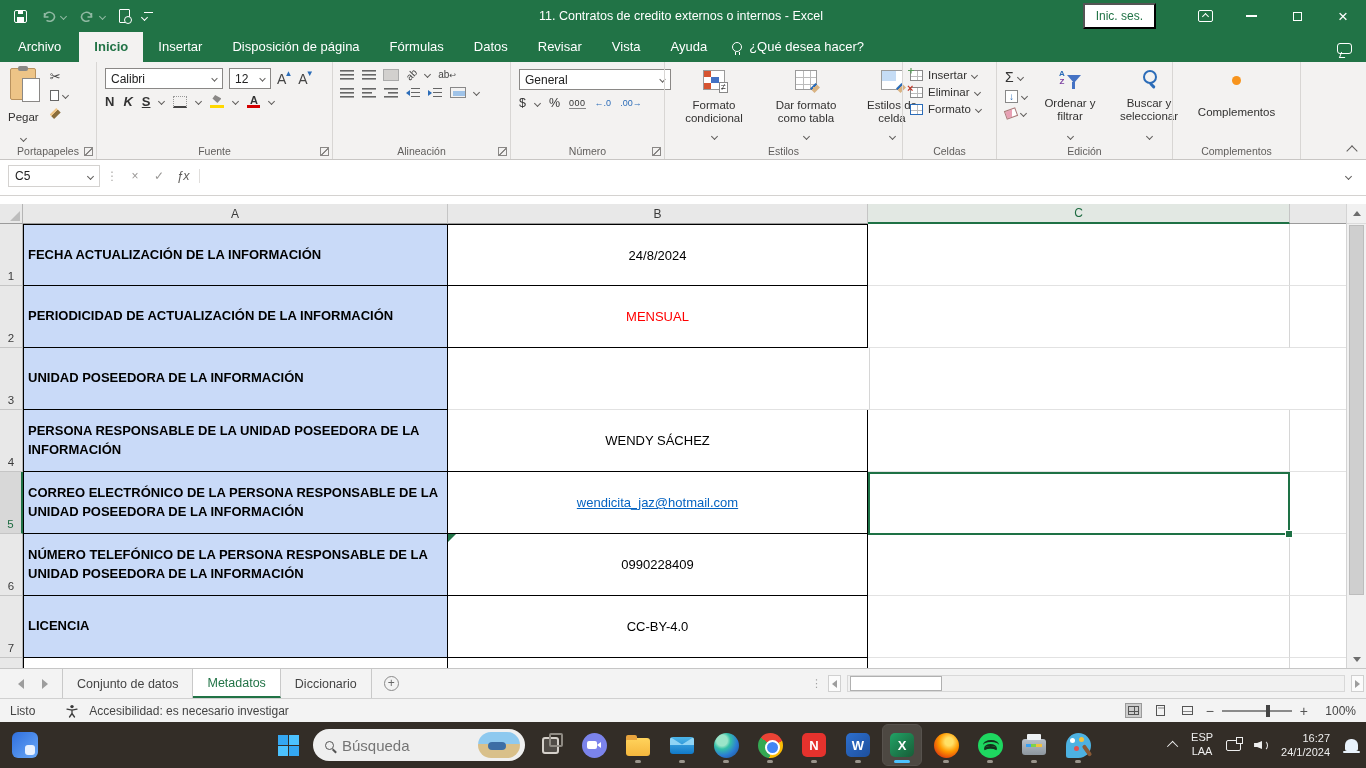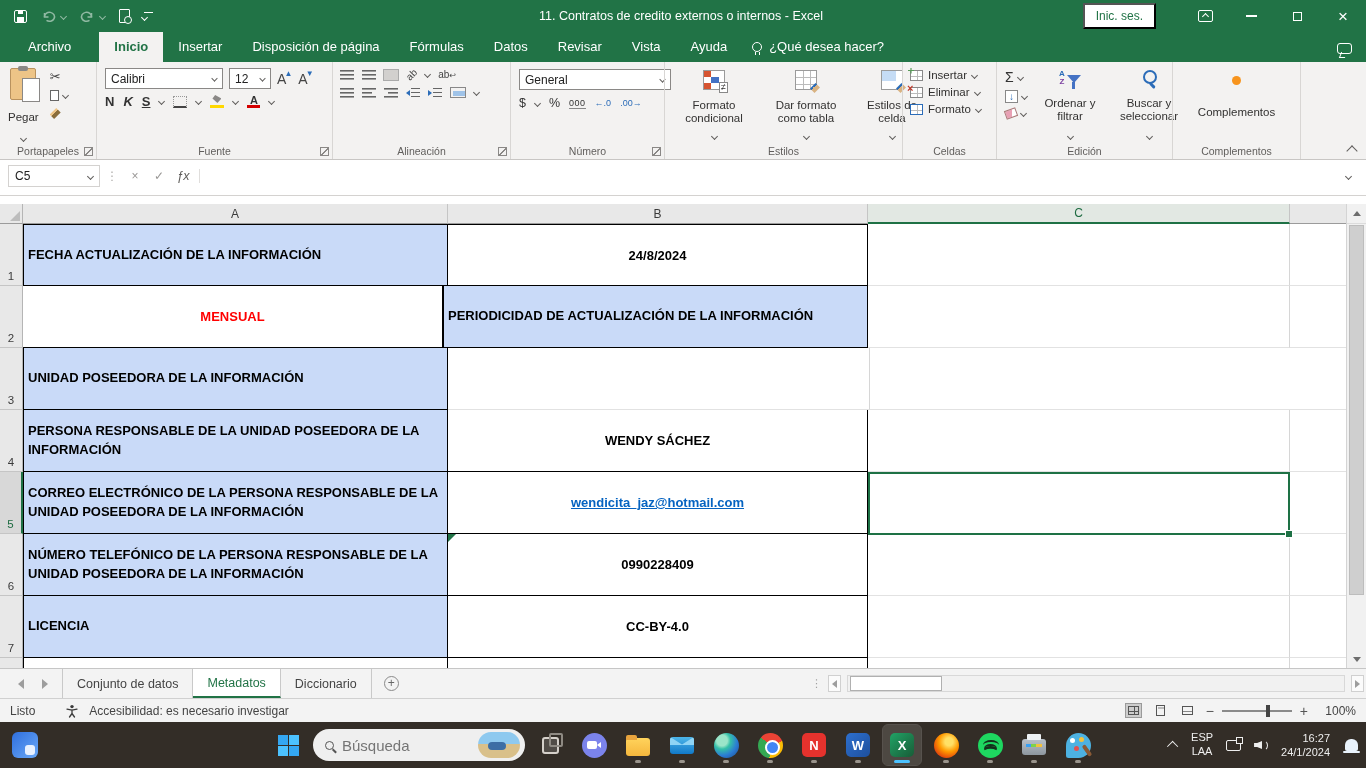--- a/index.html
+++ b/index.html
@@ -25,21 +25,21 @@
   .icon-ribopts { position:relative; width:15px; height:12px; border:1.2px solid #fff; border-radius:2px; }
   .icon-ribopts::after { content:""; position:absolute; left:4.5px; top:3px; width:4px; height:4px; border-left:1.2px solid #fff; border-top:1.2px solid #fff; transform:rotate(45deg); }
   .icon-min { width:11px; height:1.5px; background:#fff; }
   .icon-restore { position:relative; width:9px; height:9px; border:1.2px solid #fff; background:#217346; }
   .icon-restore::before { content:""; position:absolute; top:-4px; left:2px; width:9px; height:9px; border:1.2px solid #fff; z-index:-1; }
   .icon-close { font-size:17px; line-height:1; color:#fff; }
 
   
   .menubar { position:absolute; top:32px; left:0; right:0; height:30px; background:#217346; display:flex; align-items:flex-end; }
   .mtab { color:#fff; font-size:13px; padding:7px 15px 8px; cursor:pointer; }
-  .mtab.first { padding:7px 28px 8px; }
+  .mtab.first { padding:7px 18px 8px; }
   .mtab.active { background:#f3f2f1; color:#217346; font-weight:bold; }
   .tellme { display:flex; align-items:center; gap:7px; color:#fff; font-size:13px; padding:0 10px 8px; }
   .icon-bulb { position:relative; width:10px; height:10px; border:1.4px solid #fff; border-radius:50%; }
   .icon-bulb::after { content:""; position:absolute; left:2.2px; bottom:-4px; width:3px; height:3px; border-left:1.4px solid #fff; border-right:1.4px solid #fff; }
   .menu-right { margin-left:auto; display:flex; align-items:center; padding:0 14px 8px; }
   .icon-comment { position:relative; width:15px; height:11px; border:1.3px solid #fff; border-radius:3px; }
   .icon-comment::after { content:""; position:absolute; left:2px; bottom:-4.5px; width:5px; height:5px; border-left:1.3px solid #fff; border-bottom:1.3px solid #fff; transform:skewX(-20deg); background:transparent; }
 
   
   .ribbon { position:absolute; top:62px; left:0; right:0; height:98px; background:#f3f2f1; border-bottom:1px solid #c8c6c4; display:flex; }
@@ -169,21 +169,21 @@
   .hdr-row { display:flex; height:20px; margin-top:6px; }
   .corner { width:23px; height:20px; background:#e8e8e8; border-right:1px solid #b5b5b5; border-bottom:1px solid #9b9b9b; position:relative; }
   .corner::after { content:""; position:absolute; right:2px; bottom:2px; border-left:10px solid transparent; border-bottom:10px solid #bdbdbd; }
   .chdr { background:#e8e8e8; border-right:1px solid #c5c5c5; border-bottom:1px solid #9b9b9b; font-size:12px; color:#3b3b3b; display:flex; align-items:center; justify-content:center; }
   .chdr.sel { background:#e2e8e3; color:#1e6b41; border-bottom:2px solid #1e7145; }
   .cA { width:425px; } .cB { width:420px; } .cC { width:422px; } .cD { flex:1; }
   .grid-rows { position:relative; }
   .grow { display:flex; height:62px; }
   .rhdr { width:23px; background:#e8e8e8; border-right:1px solid #b5b5b5; border-bottom:1px solid #c5c5c5; font-size:11.5px; color:#3b3b3b; display:flex; align-items:flex-end; justify-content:center; padding-bottom:3px; }
   .rhdr.sel { background:#d8d8d8; color:#1e6b41; border-right:2px solid #1e7145; }
-  .cell { overflow:hidden;font-weight:bold; }
+  .cell { overflow:hidden; }
   .cellA { width:425px; background:#c9daf8; border-left:1px solid #000; border-right:1px solid #000; border-bottom:1px solid #000; display:flex; align-items:center; padding:2px 5px 2px 4px; font-size:13px; font-weight:bold; color:#000; line-height:1.45; }
   .cellB { width:420px; background:#fff; border-right:1px solid #000; border-bottom:1px solid #000; display:flex; align-items:center; justify-content:center; font-size:13px; color:#000; position:relative; }
   .cellC { width:422px; background:#fff; border-right:1px solid #d6d6d6; border-bottom:1px solid #e2e2e2; }
   .cellD { flex:1; background:#fff; border-bottom:1px solid #e2e2e2; }
   .grow.r1 .cellA, .grow.r1 .cellB { border-top:1px solid #000; }
   .v.red { color:#ff0000; }
   .v.link { color:#0563c1; text-decoration:underline; }
   .err-tri { position:absolute; top:0; left:0; width:0; height:0; border-top:8px solid #217346; border-right:8px solid transparent; }
   .filler { display:flex; height:15px; }
   .filler .rhdr { border-bottom:none; }
@@ -579,25 +579,25 @@
             <span>FECHA ACTUALIZACIÓN DE LA INFORMACIÓN</span>
           </div>
         <div class="cell cellB">
             <span class="v">24/8/2024</span>
           </div>
         <div class="cell cellC"></div>
           <div class="cell cellD"></div>
       </div>
       <div class="grow">
         <div class="rhdr">2</div>
+        <div class="cell cellA">
+            <span>PERIODICIDAD DE ACTUALIZACIÓN DE LA INFORMACIÓN</span>
+          </div>
         <div class="cell cellB">
             <span class="v red">MENSUAL</span>
-          </div>
-        <div class="cell cellA">
-            <span>PERIODICIDAD DE ACTUALIZACIÓN DE LA INFORMACIÓN</span>
           </div>
         <div class="cell cellC"></div>
           <div class="cell cellD"></div>
       </div>
       <div class="grow">
         <div class="rhdr">3</div>
         <div class="cell cellA">
             <span>UNIDAD POSEEDORA DE LA INFORMACIÓN</span>
           </div>
         <div class="cell cellC"></div>

